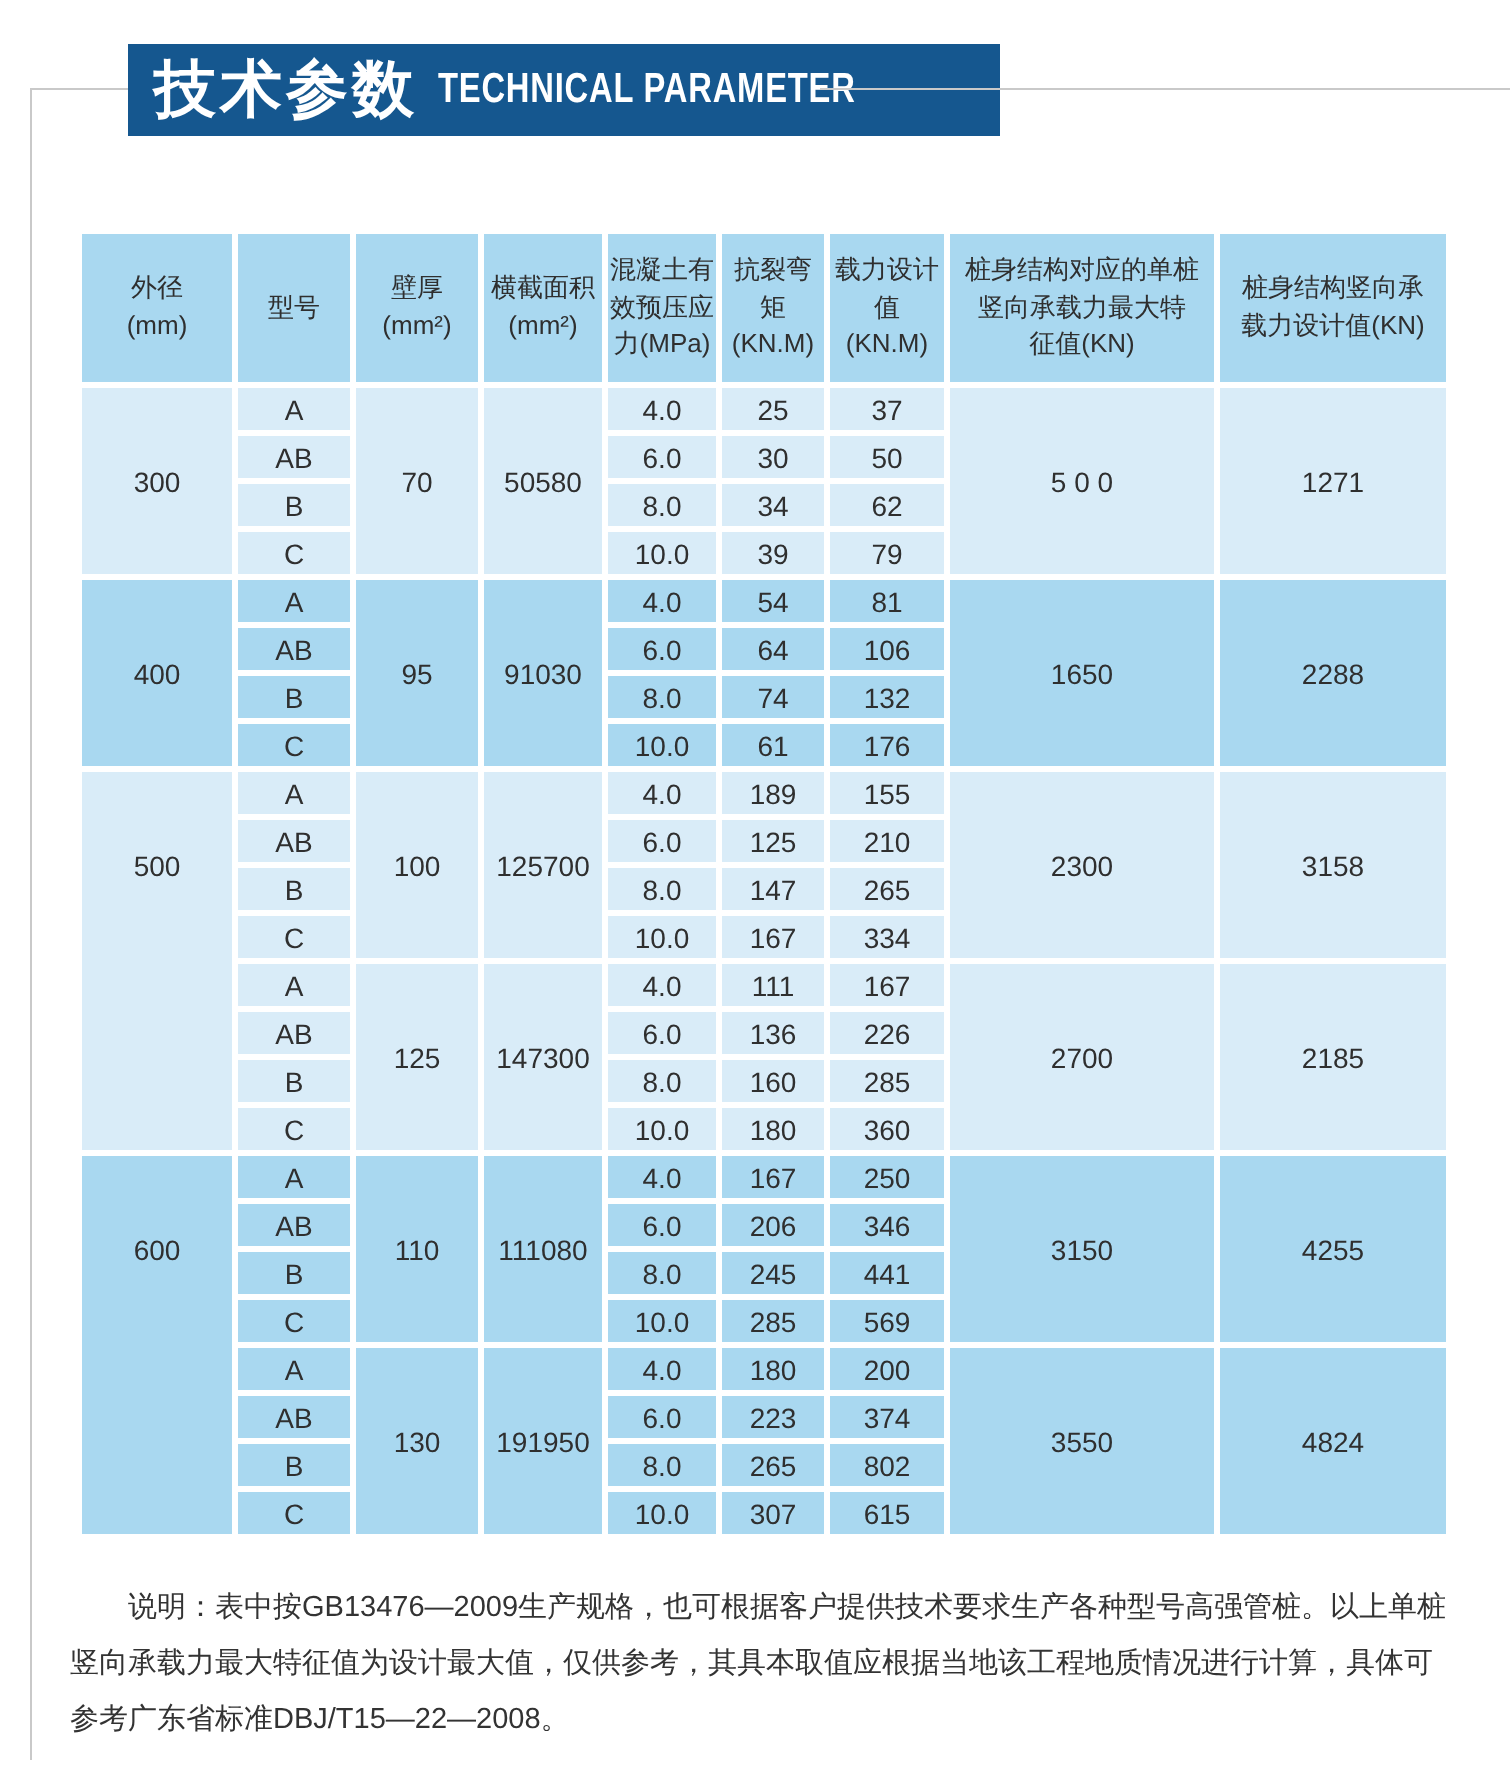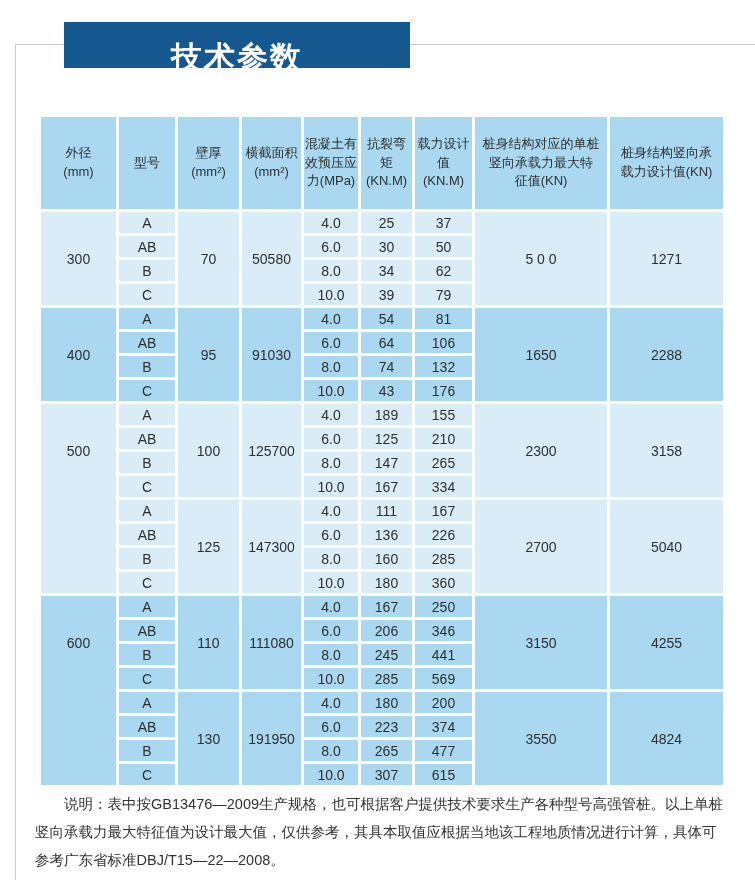--- a/index.html
+++ b/index.html
@@ -10,21 +10,20 @@
   }
   .line{position:absolute;background:#c9c9c9;}
   #bracket-h{left:15px;top:44px;width:49px;height:1px;}
   #bracket-v{left:15px;top:44px;width:1px;height:836px;}
   #rule-right{left:410px;top:44px;width:345px;height:1px;}
 
   #title-box{
     position:absolute;left:64px;top:22px;height:46px;min-width:346px;
     box-sizing:border-box;display:flex;align-items:center;padding:15px 13px;
     background:var(--title-bg,#15578f);
-    flex-direction:column;
   }
   #title-zh{color:#fff;font-size:31px;font-weight:bold;letter-spacing:2px;white-space:nowrap;}
   #title-en{
     color:#fff;font-size:21px;font-weight:600;letter-spacing:.5px;white-space:nowrap;
     display:inline-block;transform:scaleX(.78);transform-origin:left center;margin-left:10px;
   }
 
   #ptable{
     position:absolute;left:38px;top:114px;
     border-collapse:separate;border-spacing:3px;table-layout:fixed;width:688px;
@@ -67,21 +66,21 @@
         <col style="width:56px">
         <col style="width:61px">
       <col style="width:59px">
         <col style="width:54px">
         <col style="width:51px">
       <col style="width:57px">
         <col style="width:132px">
         <col style="width:113px">
     </colgroup>
     <thead>
-        <tr style="height: 92px;">
+        <tr style="height: 74px;">
           <th class="hdr shade-dark">外径
 (mm)</th>
           <th class="hdr shade-dark">型号</th>
           <th class="hdr shade-dark">壁厚
 (mm²)</th>
           <th class="hdr shade-dark">横截面积
 (mm²)</th>
           <th class="hdr shade-dark">混凝土有
 效预压应
 力(MPa)</th>
@@ -145,21 +144,21 @@
         </tr>
         <tr style="height: 21px;">
           <td class="cell shade-dark">B</td>
           <td class="cell shade-dark">8.0</td>
           <td class="cell shade-dark">74</td>
           <td class="cell shade-dark">132</td>
         </tr>
         <tr style="height: 21px;">
           <td class="cell shade-dark">C</td>
           <td class="cell shade-dark">10.0</td>
-          <td class="cell shade-dark">43</td>
+          <td class="cell shade-dark">61</td>
           <td class="cell shade-dark">176</td>
         </tr>
         <tr style="height: 21px;">
           <td class="cell shade-light span8" rowspan="8">
             <div class="half-label">500</div>
           </td>
           <td class="cell shade-light">A</td>
           <td class="cell shade-light" rowspan="4">100</td>
           <td class="cell shade-light" rowspan="4">125700</td>
           <td class="cell shade-light">4.0</td>
@@ -187,21 +186,21 @@
           <td class="cell shade-light">334</td>
         </tr>
         <tr style="height: 21px;">
           <td class="cell shade-light">A</td>
           <td class="cell shade-light" rowspan="4">125</td>
           <td class="cell shade-light" rowspan="4">147300</td>
           <td class="cell shade-light">4.0</td>
           <td class="cell shade-light">111</td>
           <td class="cell shade-light">167</td>
           <td class="cell shade-light" rowspan="4">2700</td>
-          <td class="cell shade-light" rowspan="4">5040</td>
+          <td class="cell shade-light" rowspan="4">2185</td>
         </tr>
         <tr style="height: 21px;">
           <td class="cell shade-light">AB</td>
           <td class="cell shade-light">6.0</td>
           <td class="cell shade-light">136</td>
           <td class="cell shade-light">226</td>
         </tr>
         <tr style="height: 21px;">
           <td class="cell shade-light">B</td>
           <td class="cell shade-light">8.0</td>
@@ -258,21 +257,21 @@
         <tr style="height: 21px;">
           <td class="cell shade-dark">AB</td>
           <td class="cell shade-dark">6.0</td>
           <td class="cell shade-dark">223</td>
           <td class="cell shade-dark">374</td>
         </tr>
         <tr style="height: 21px;">
           <td class="cell shade-dark">B</td>
           <td class="cell shade-dark">8.0</td>
           <td class="cell shade-dark">265</td>
-          <td class="cell shade-dark">477</td>
+          <td class="cell shade-dark">802</td>
         </tr>
         <tr style="height: 21px;">
           <td class="cell shade-dark">C</td>
           <td class="cell shade-dark">10.0</td>
           <td class="cell shade-dark">307</td>
           <td class="cell shade-dark">615</td>
         </tr>
       </tbody>
   </table>
 

